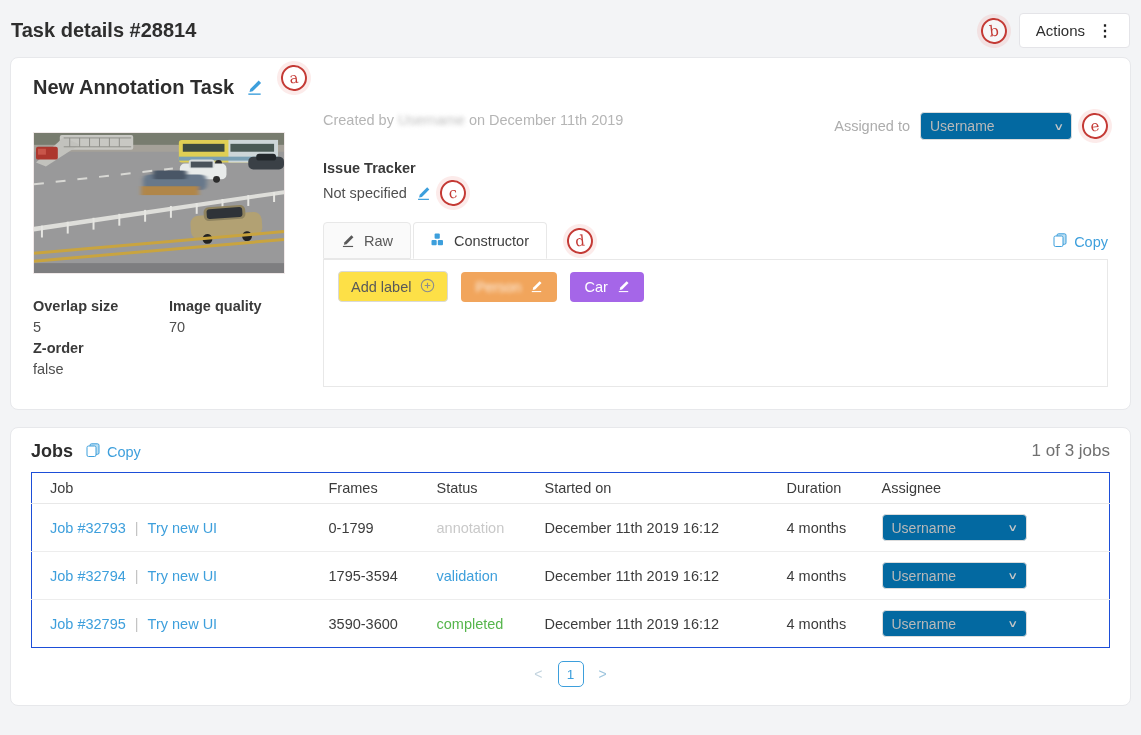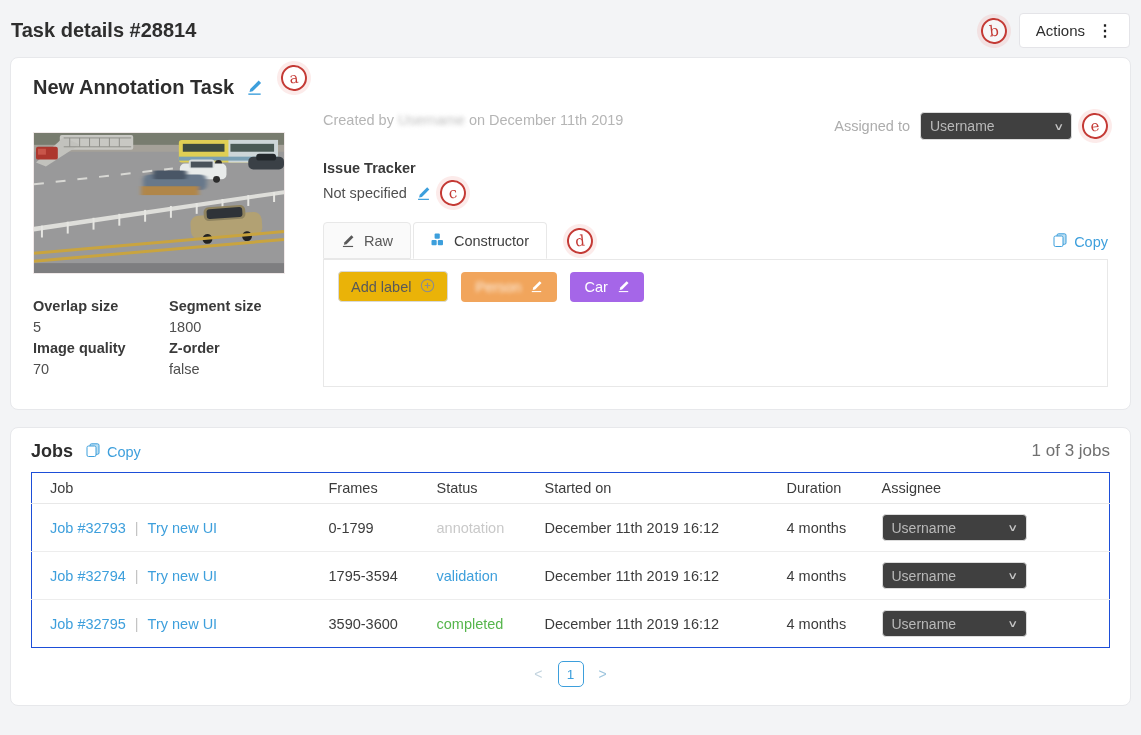--- a/index.html
+++ b/index.html
@@ -51,21 +51,21 @@
   .stat-label { font-weight:700; color:#3a3a3a; line-height:21px; }
   .stat-value { color:#4f4f4f; line-height:21px; }
 
   .task-right { flex:1; margin-left:38px; min-width:0; }
   .meta-row { display:flex; justify-content:space-between; align-items:flex-start; }
   .created-line { color:#b5b5b5; }
   .blurred { filter:blur(2px); opacity:.85; }
   .assigned-group { display:flex; align-items:center; gap:10px; color:#acacac; }
 
   .select-box {
-    width:152px; height:28px; background:#404040;
+    width:152px; height:28px; background:#0369a1;
     border:1px solid #dcdcdc; border-radius:4px;
     display:flex; align-items:center; justify-content:space-between;
     padding:0 9px; color:#b9b9b9; font-size:14px; cursor:pointer;
   }
   .chev { color:#c7c7c7; font-size:10px; transform:scaleX(1.5); }
 
   .issue-block { margin-top:20px; }
   .issue-title { font-weight:700; color:#3a3a3a; }
   .issue-value-row { display:flex; align-items:center; gap:9px; margin-top:4px; color:#4f4f4f; }
 
@@ -78,21 +78,21 @@
     height:37px; padding:0 17px; font-size:14.5px;
     border:1px solid #e8e8e8; border-radius:4px 4px 0 0;
     background:#fafafa; color:#595959; cursor:pointer;
   }
   .tab.active { background:#fff; color:#404040; border-bottom-color:#fff; margin-bottom:-1px; z-index:2; position:relative; }
   .copy-link { display:flex; align-items:center; gap:7px; color:#3d9fdc; cursor:pointer; padding-bottom:9px; }
   .tab-panel { border:1px solid #e8e8e8; background:#fff; height:128px; padding:11px 14px; }
   .chips-row { display:flex; align-items:center; gap:13px; }
   .add-label-btn {
     display:flex; align-items:center; gap:9px; height:31px;
-    border:1px solid #d9d9d9; border-radius:4px; background:#eab308;
+    border:1px solid #d9d9d9; border-radius:4px; background:#fde047;
     padding:0 12px; color:#595959; font-size:14.5px; cursor:pointer; font-family:inherit;
   }
   .chip {
     display:flex; align-items:center; gap:9px; height:30px;
     border-radius:4px; padding:0 14px; color:#fff; font-size:14.5px; cursor:pointer;
   }
   .chip .edit-icon { color:#fff; }
 
   
   .jobs-card { margin-top:17px; padding:13px 20px 18px 20px; }
@@ -238,24 +238,20 @@
         <g stroke="#c9a43f" stroke-width="3">
           <line x1="0" y1="122" x2="252" y2="100"></line>
           <line x1="0" y1="130" x2="252" y2="108"></line>
         </g>
       </svg>
 
       <div class="stats">
         <div>
           <div class="stat-label">Overlap size</div>
           <div class="stat-value">5</div>
-        </div>
-        <div>
-          <div class="stat-label">Segment size</div>
-          <div class="stat-value">1800</div>
         </div>
         <div>
           <div class="stat-label">Image quality</div>
           <div class="stat-value">70</div>
         </div>
         <div>
           <div class="stat-label">Z-order</div>
           <div class="stat-value">false</div>
         </div>
       </div>

